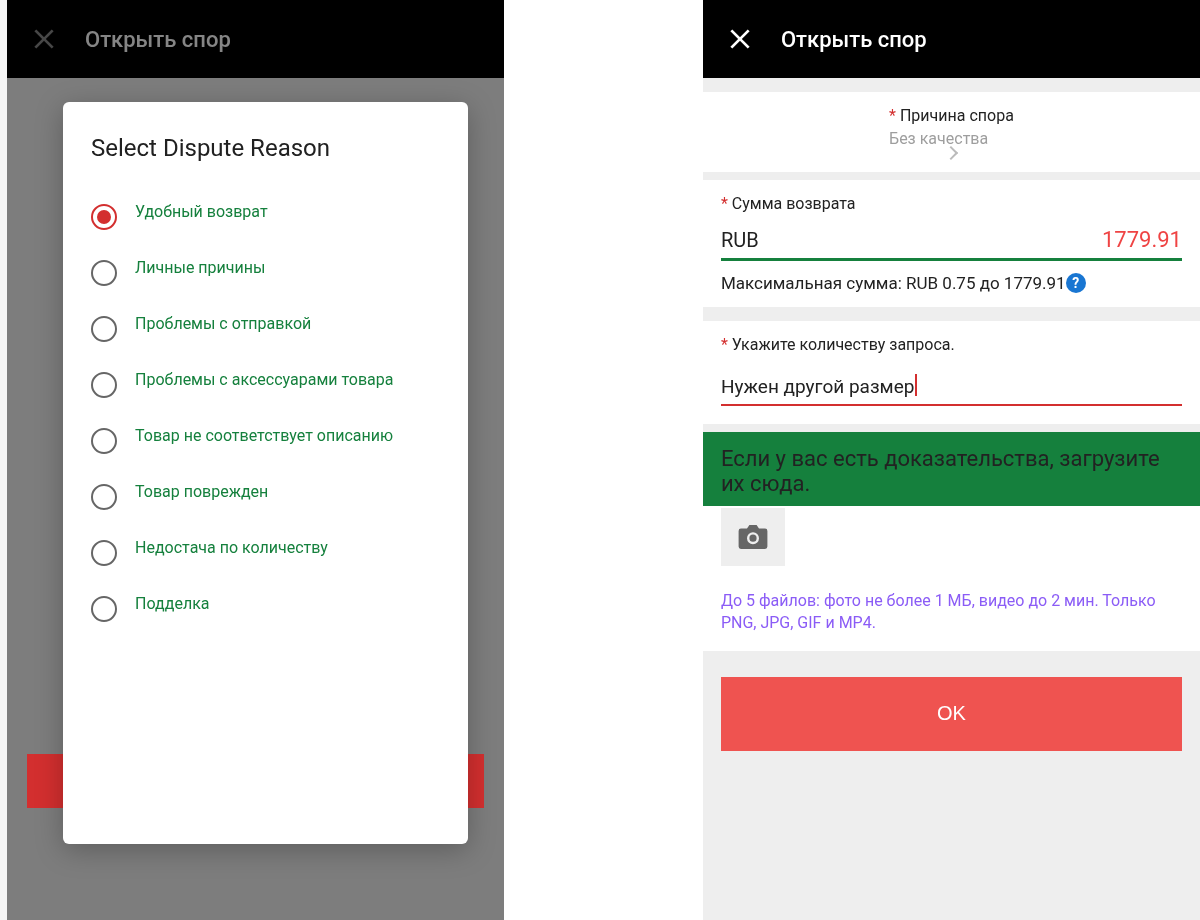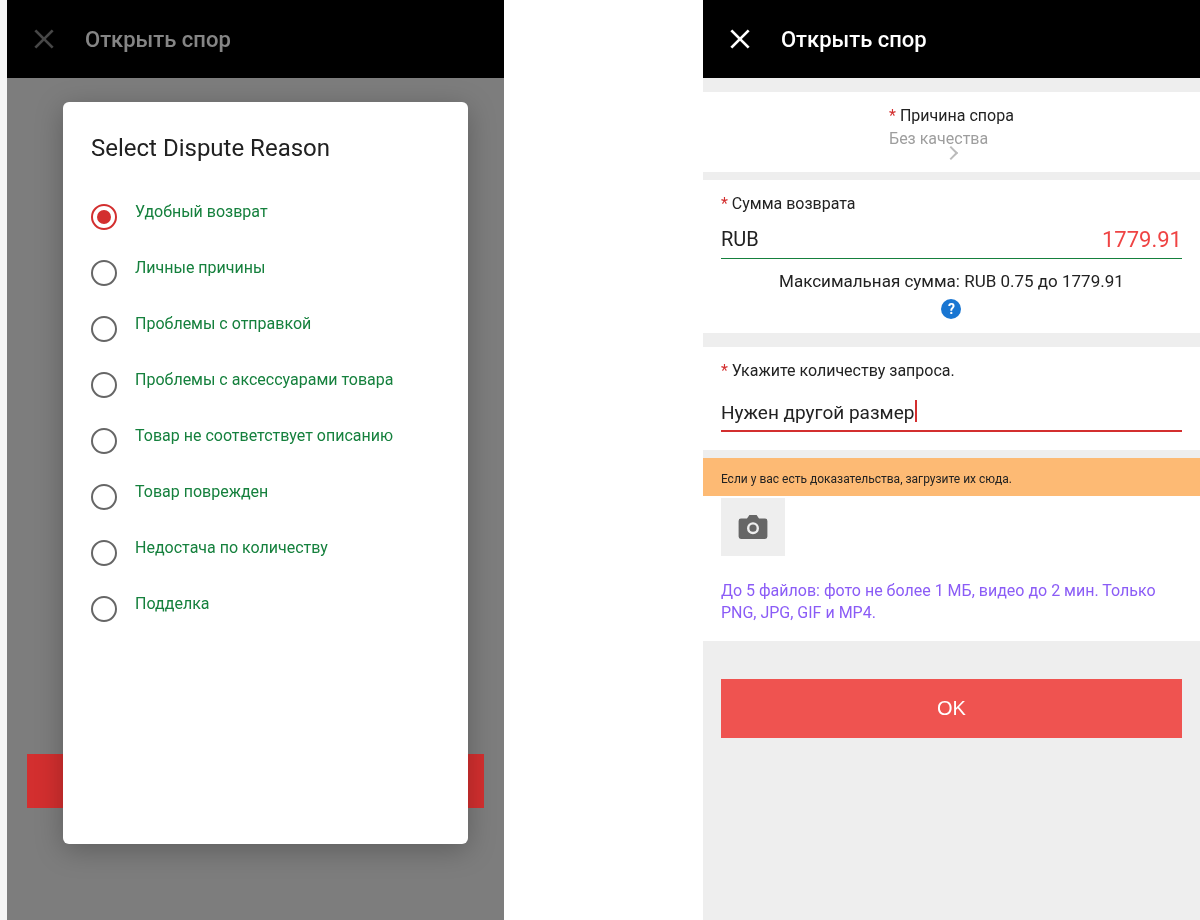--- a/index.html
+++ b/index.html
@@ -142,35 +142,33 @@
       width:10px;height:10px;
       border-right:2px solid #bbb;
       border-bottom:2px solid #bbb;
       transform:rotate(-45deg);
     }
     .gap { height: 14px; background:#eee; }
     .gap-sm { height: 8px; background:#eee; }
     .amount-row {
       display:flex;
       justify-content:space-between;
-      align-items:flex-start;
-      border-bottom:1px solid #15803d;
+      align-items:flex-end;
+      border-bottom:3px solid #15803d;
       padding: 4px 0 6px 0;
       margin-top:10px;
     }
     .cur { font-size:20px; color:#222; }
     .amt { font-size:22px; color:#ef4444; }
     .max-row {
       display:flex;
       align-items:center;
-      gap:8px;
       padding-top:12px;
       font-size:17px;
       color:#222;
-      flex-direction:column;
     }
     .info-badge {
       width:20px;height:20px;
       border-radius:50%;
       background:#1976d2;
       color:#fff;
       font-size:14px;
       font-weight:700;
       display:flex;align-items:center;justify-content:center;
     }
@@ -184,24 +182,24 @@
       position:relative;
     }
     .cursor {
       display:inline-block;
       width:2px;height:22px;
       background:#d32f2f;
       vertical-align:-3px;
       margin-left:1px;
     }
     .evidence-text {
-      font-size:12px;
+      font-size:22px;
       color:#222;
       padding: 14px 18px 10px 18px;
-      background:#fdba74;
+      background:#15803d;
     }
     .upload-box {
       background:#fff;
       padding: 2px 18px 18px 18px;
     }
     .upload-btn {
       width:64px;height:58px;
       background:#eee;
       display:flex;align-items:center;justify-content:center;
     }
@@ -212,27 +210,26 @@
       color:#8b5cf6;
       font-size:16px;
       line-height:1.4;
     }
     .footer {
       background:#eee;
       padding: 26px 18px 40px 18px;
     }
     .ok-btn {
       width:100%;
-      height:59px;
+      height:74px;
       background:#ef5350;
       color:#fff;
       font-size:20px;
       display:flex;align-items:center;justify-content:center;
       border:none;
-      margin-top:12px;
     }
     .x svg { stroke:#fff; stroke-width:2.5; }
     .left-header .x svg { stroke:#888; }
   </style>
 </head>
 <body>
 
 <div class="container">
 
   <div class="left-panel">

